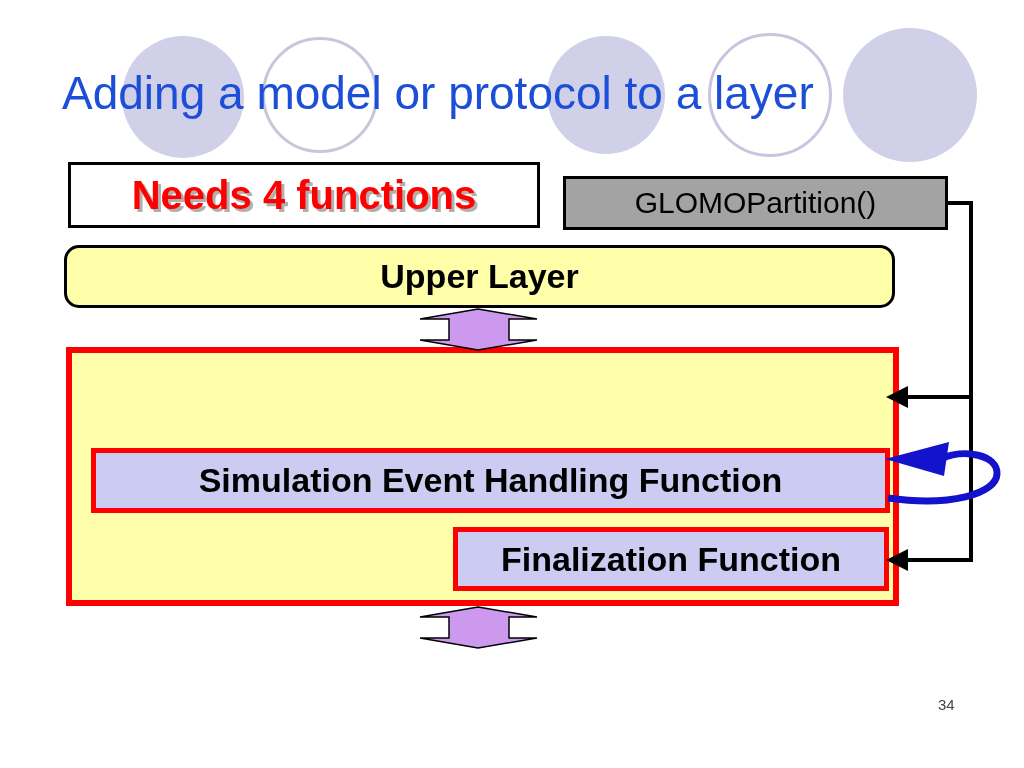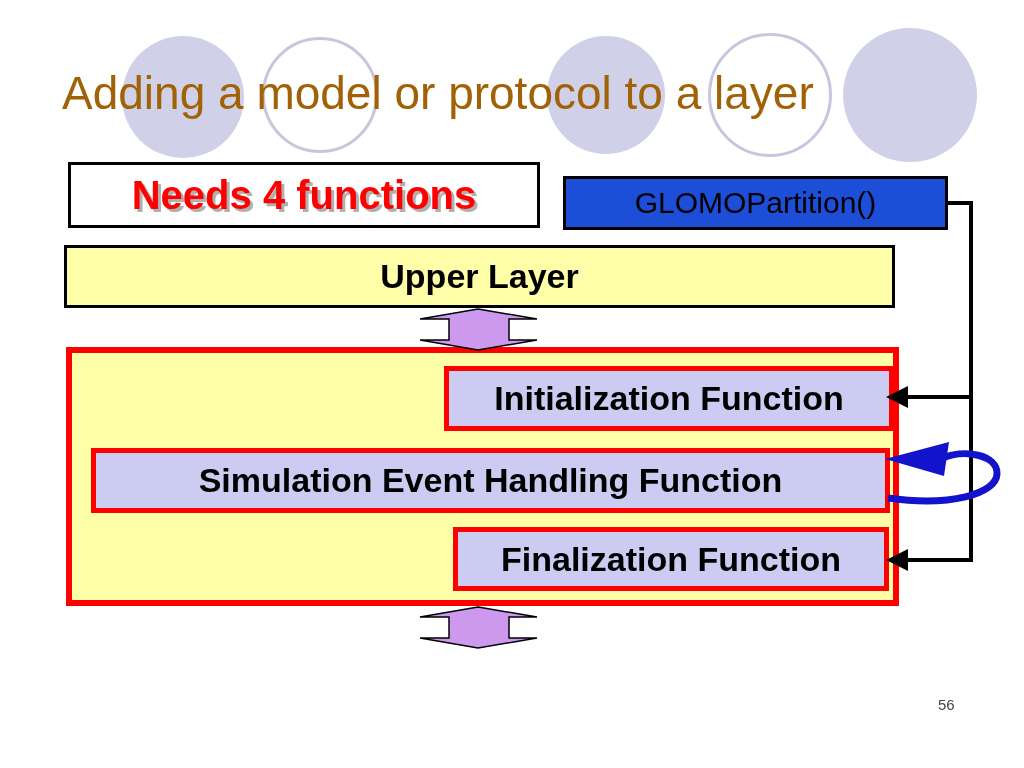--- a/index.html
+++ b/index.html
@@ -7,43 +7,43 @@
   #slide{
     position:relative;width:1024px;height:768px;background:#ffffff;
     overflow:hidden;
   }
   #slide *{box-sizing:border-box;}
   .circle{position:absolute;border-radius:50%;z-index:0;}
   .circle.filled{background:#d0d0e8;}
   .circle.outline{background:transparent;border:3px solid #c6c6de;}
   .title{
     position:absolute;left:62px;top:66px;width:920px;height:60px;
-    font-size:46px;color:#a16207;z-index:2;white-space:nowrap;
+    font-size:46px;color:#1d4ed8;z-index:2;white-space:nowrap;
   }
   .box{
     position:absolute;display:flex;align-items:center;justify-content:center;
     text-align:center;color:#000;z-index:2;
   }
   .needs-box{
     left:68px;top:162px;width:472px;height:66px;background:#ffffff;
     border:3px solid #000;
   }
   .needs-text{
     font-size:40px;font-weight:bold;color:#ff0000;
     text-shadow:3px 3px 0 #b0b0b0;
   }
   .glomo-box{
-    left:563px;top:176px;width:385px;height:54px;background:#1d4ed8;
+    left:563px;top:176px;width:385px;height:54px;background:#a3a3a3;
     border:3px solid #000;font-size:30px;
   }
   .layer-box{
     background:#ffffaa;border:3px solid #000;
     font-size:34px;font-weight:bold;
   }
-  .upper-layer{left:64px;top:245px;width:831px;height:63px;}
+  .upper-layer{left:64px;top:245px;width:831px;height:63px;border-radius:15px;}
   .lower-layer{left:64px;top:647px;width:831px;height:63px;}
   .big-box{
     position:absolute;left:66px;top:347px;width:833px;height:259px;
     background:#ffffaa;border:6px solid #ff0000;z-index:1;
   }
   .fn-box{
     background:#ccccf2;border:5px solid #ff0000;
     font-size:34px;font-weight:bold;z-index:3;
   }
   .init-fn{left:444px;top:366px;width:450px;height:65px;}
@@ -73,26 +73,25 @@
   <div class="box needs-box">
     <span class="needs-text">Needs 4 functions</span>
   </div>
 
   <div class="box glomo-box">GLOMOPartition()</div>
 
   <div class="box layer-box upper-layer">Upper Layer</div>
 
   <div class="big-box"></div>
 
-  <div class="box fn-box init-fn">Initialization Function</div>
   <div class="box fn-box final-fn">Finalization Function</div>
   <div class="box fn-box sim-fn">Simulation Event Handling Function</div>
 
 
-  <div class="page-number">56</div>
+  <div class="page-number">34</div>
 
   <svg id="overlay" viewBox="0 0 1024 768" xmlns="http://www.w3.org/2000/svg">
 
     <polygon points="478,309 537,319 509,319 509,340 537,340 478,350 420,340 449,340 449,319 420,319" fill="#cc99ee" stroke="#000000" stroke-width="1.5"></polygon>
 
     <polygon points="478,607 537,617 509,617 509,638 537,638 478,648 420,638 449,638 449,617 420,617" fill="#cc99ee" stroke="#000000" stroke-width="1.5"></polygon>
 
     <path d="M 948 203 H 971 V 560 H 902" fill="none" stroke="#000000" stroke-width="4"></path>
     <polygon points="886,560 908,549 908,571" fill="#000000"></polygon>
 

